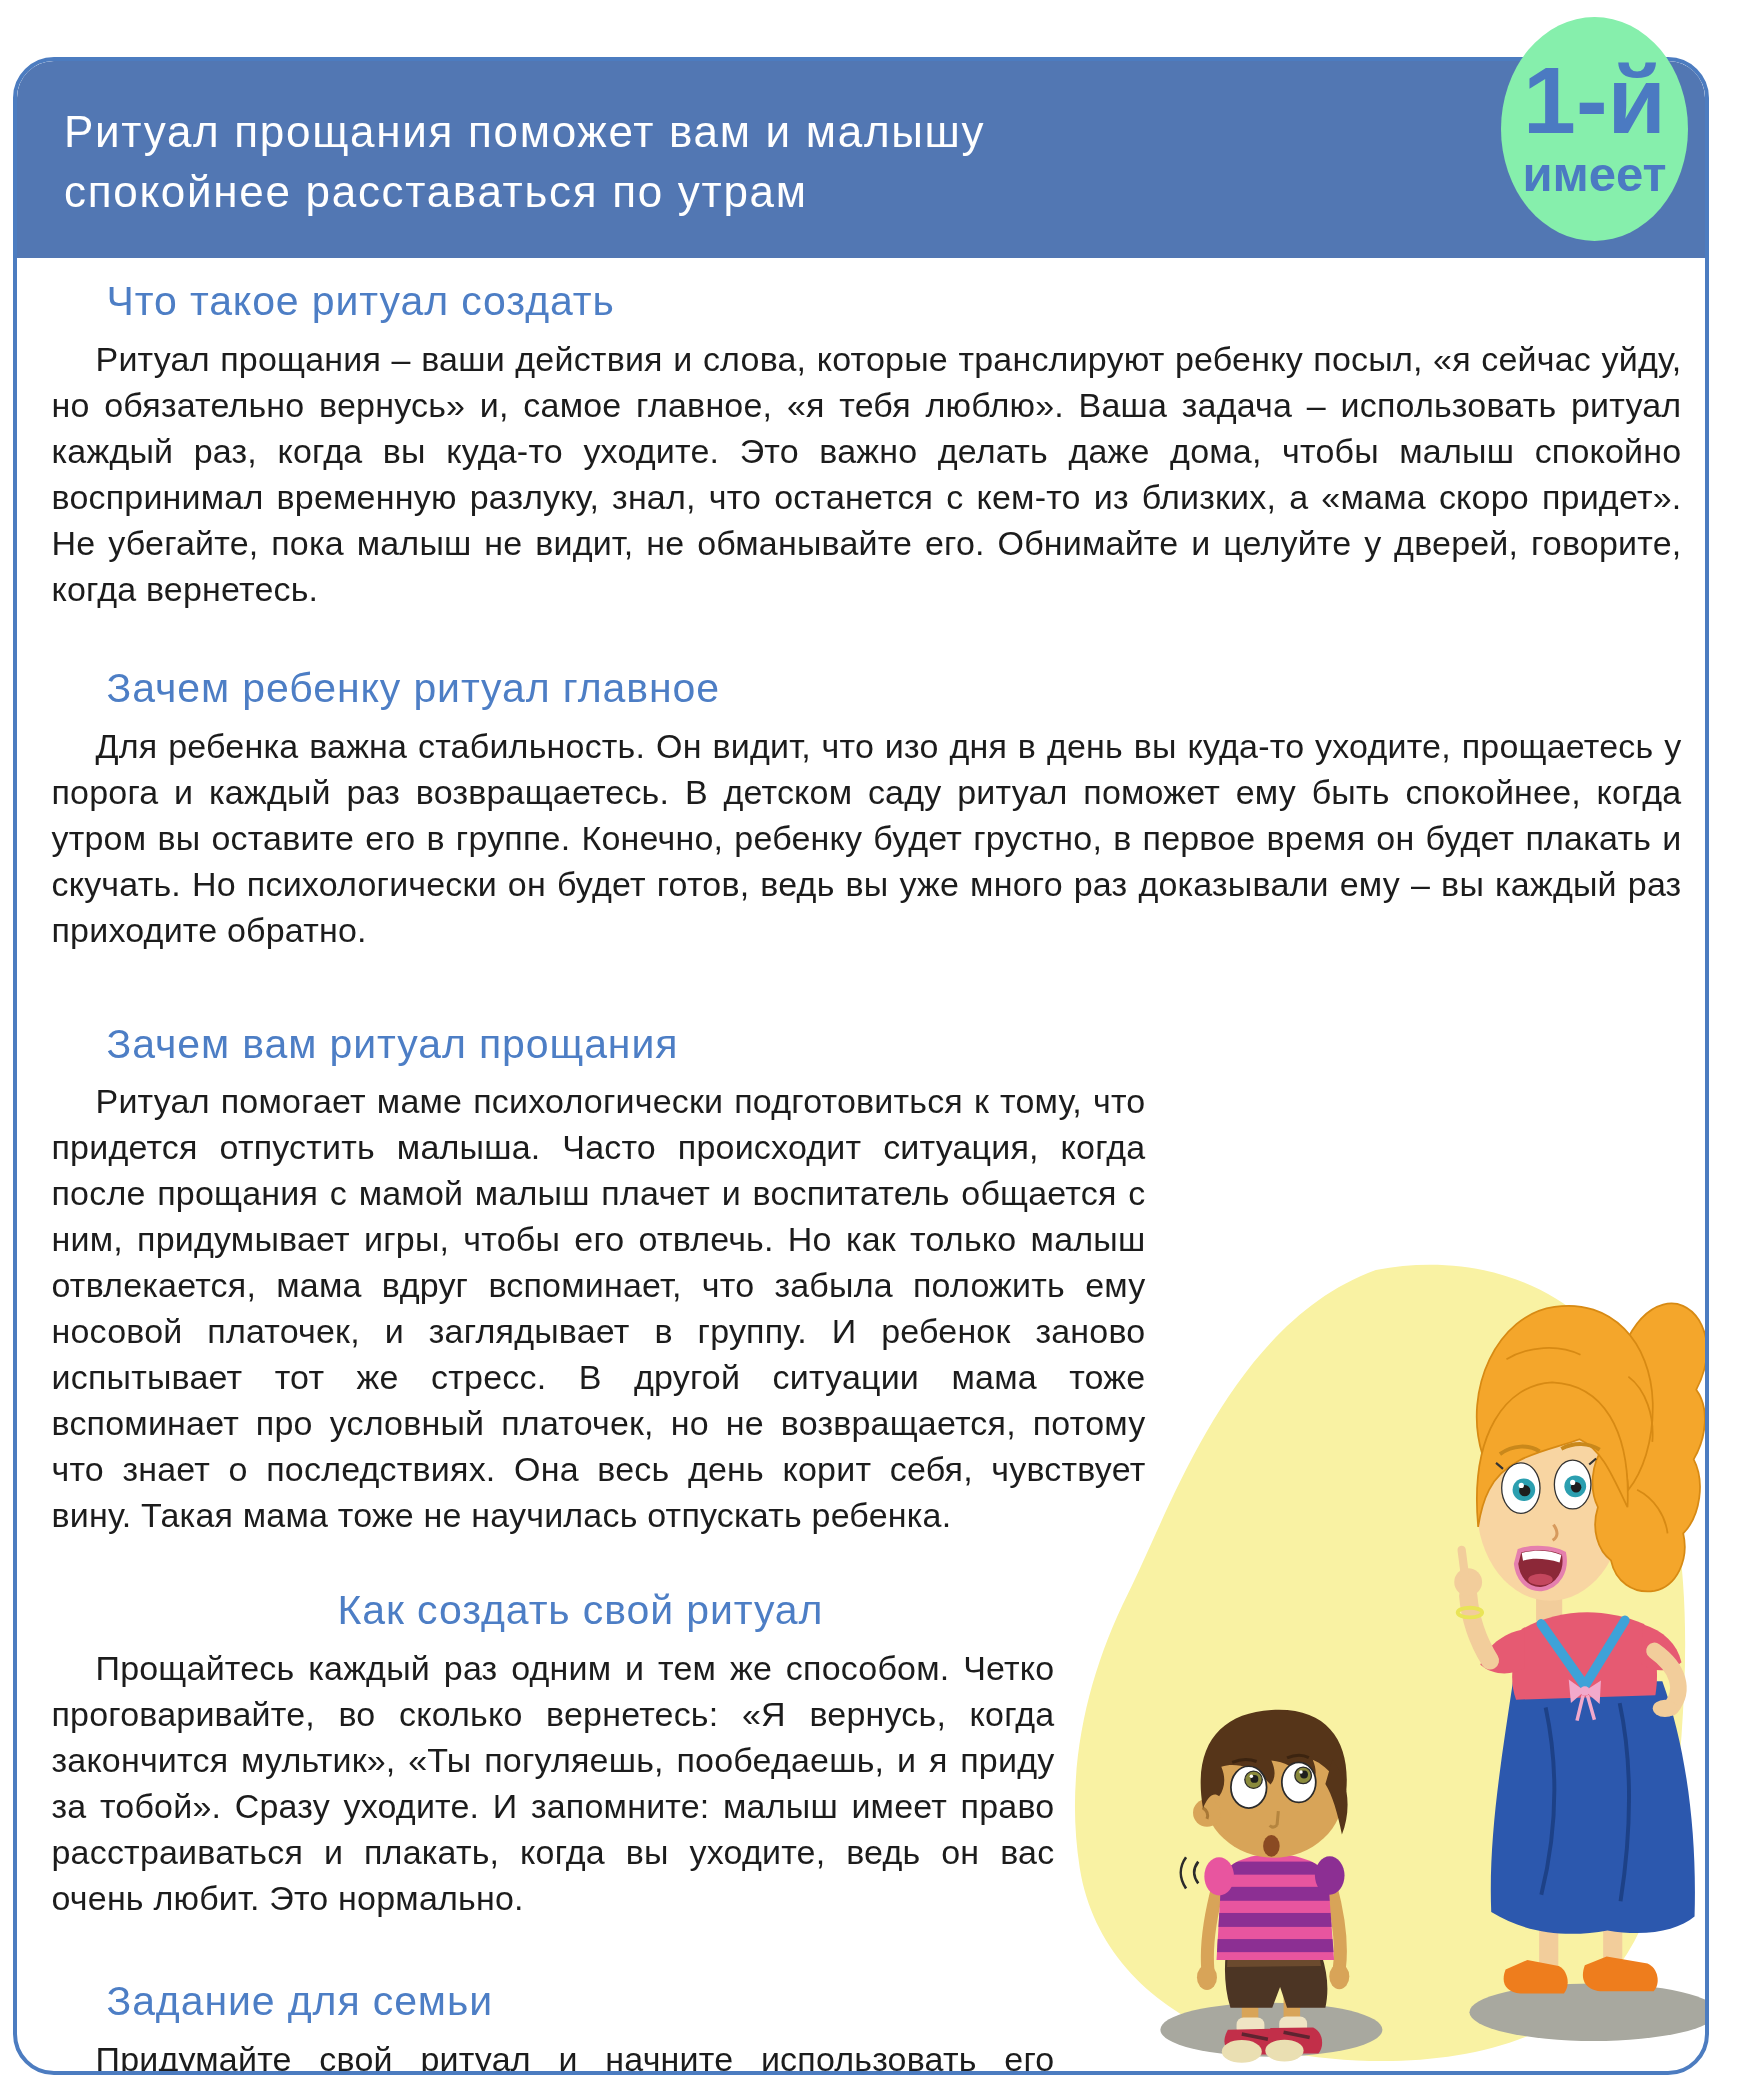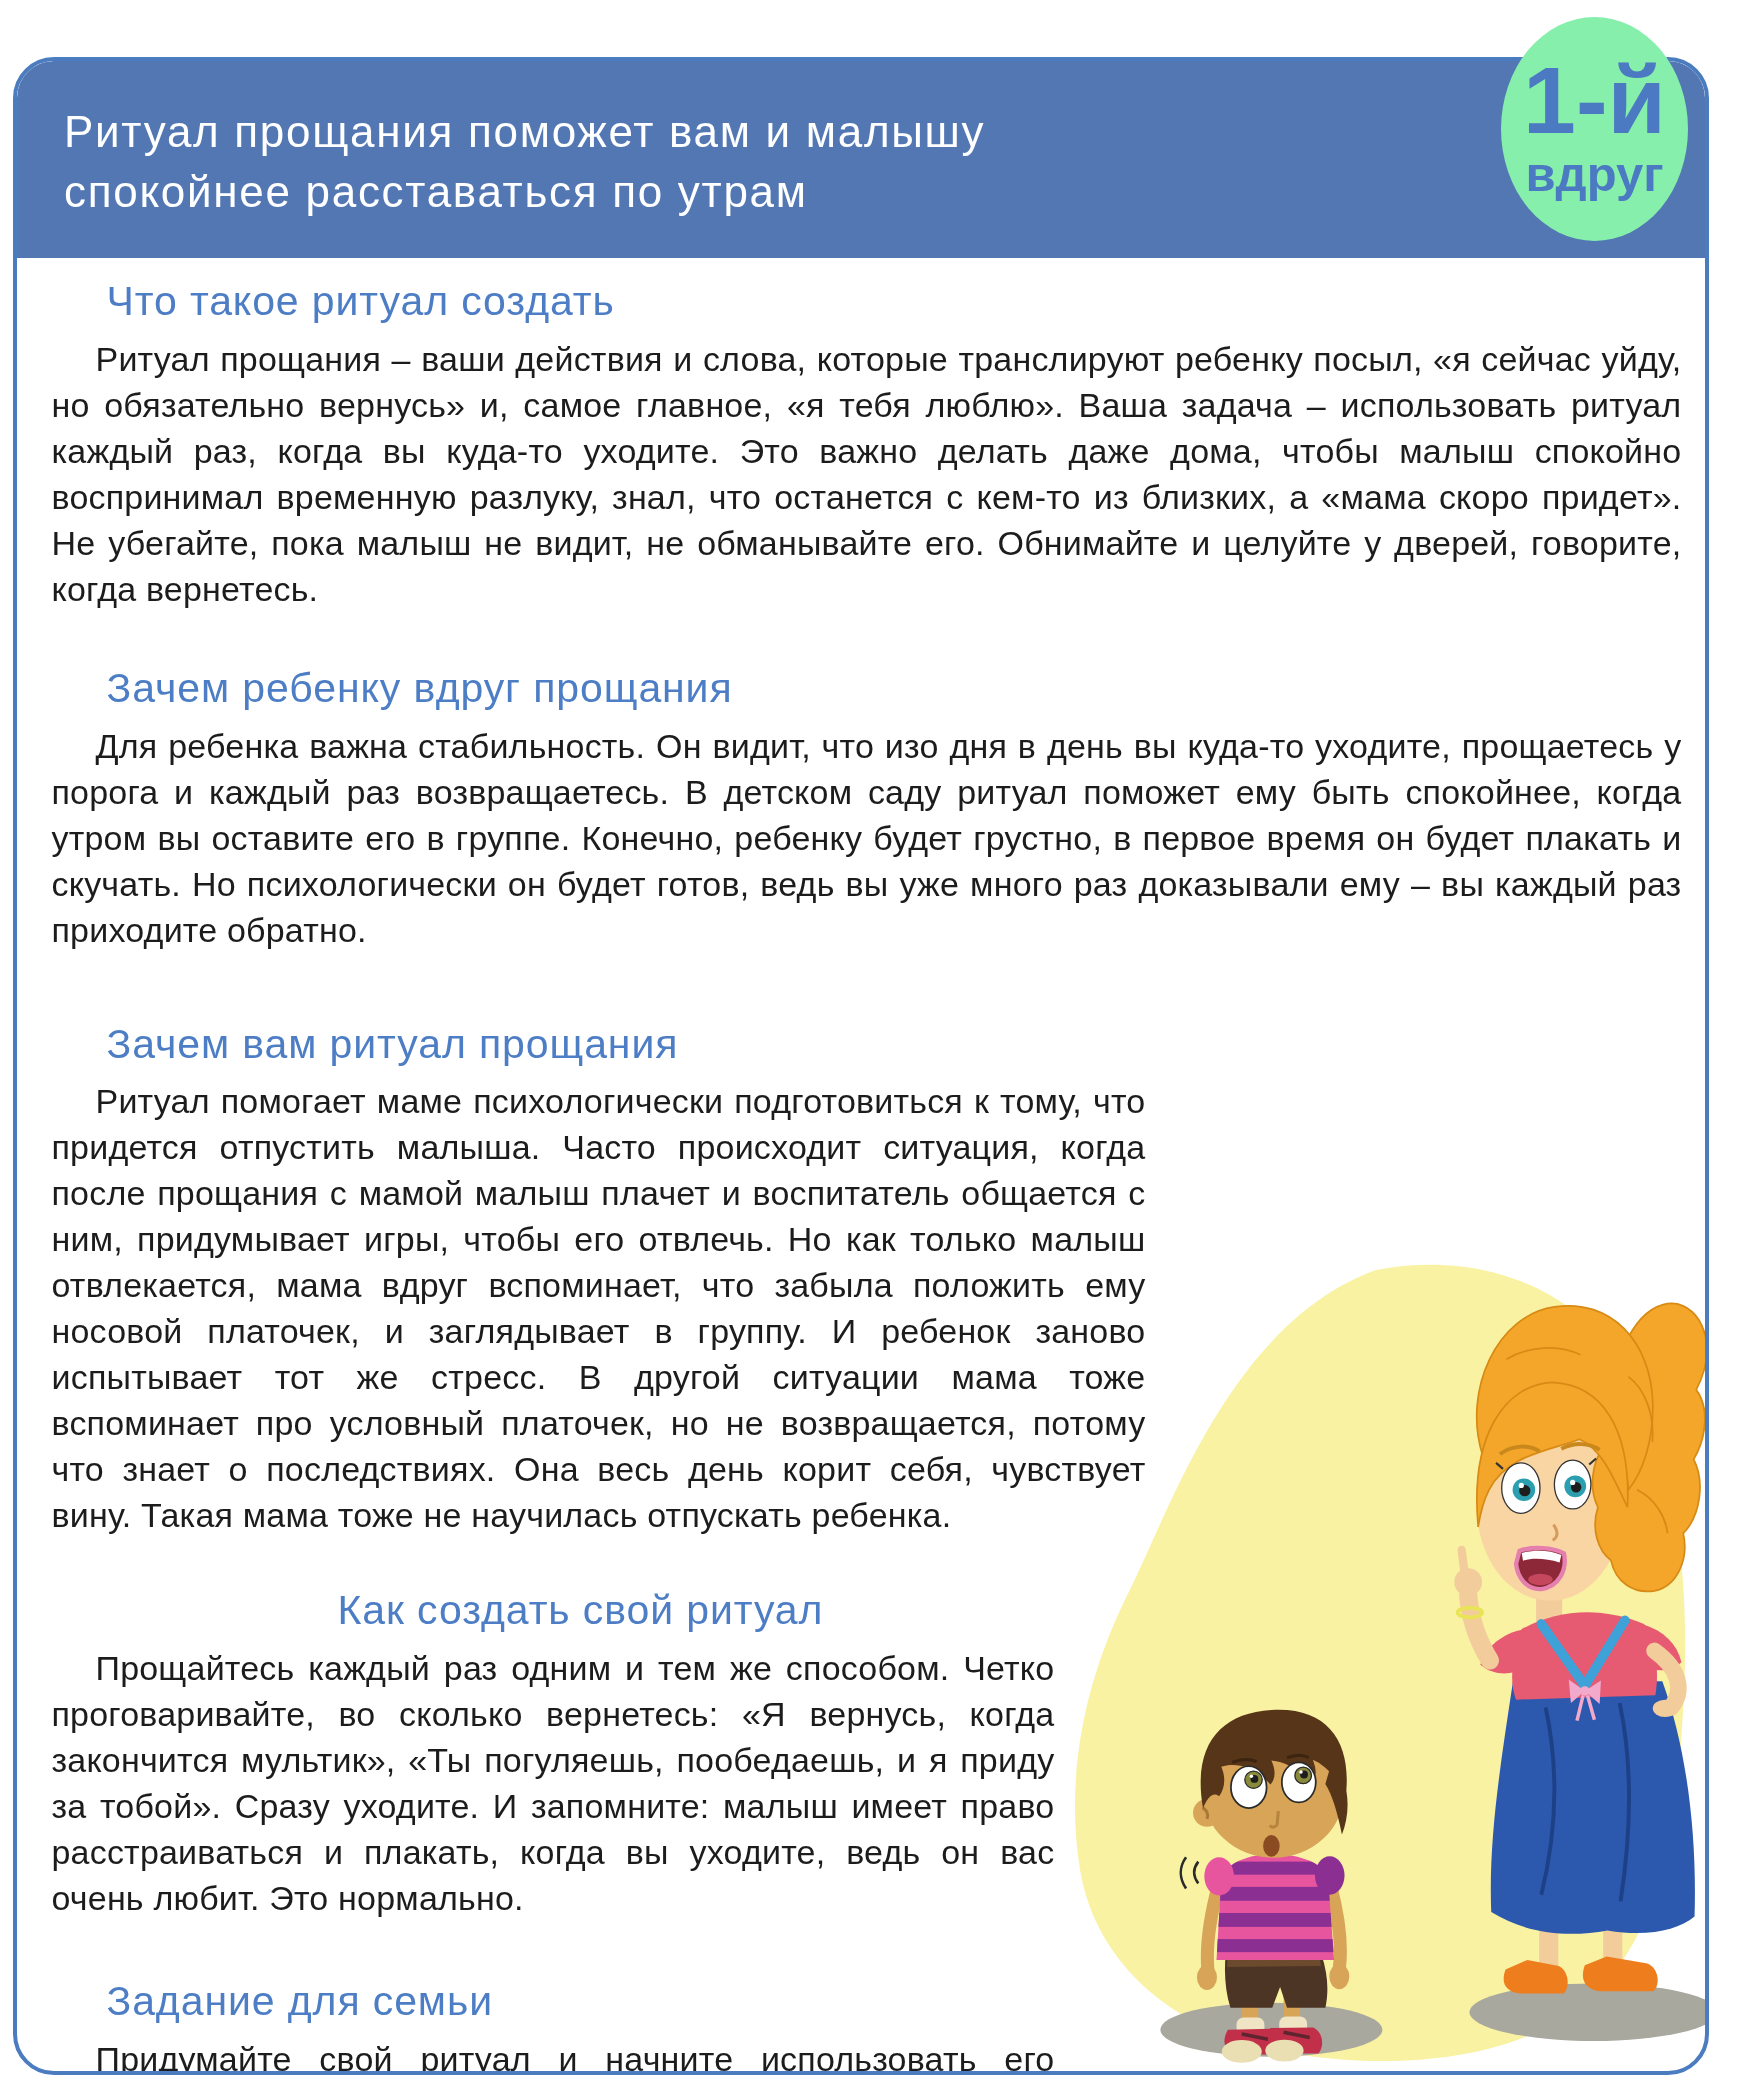--- a/index.html
+++ b/index.html
@@ -44,39 +44,39 @@
   .illustration{position:absolute;right:0;bottom:0;width:660px;height:825px;z-index:1;}
   .illustration svg{width:100%;height:100%;display:block;}
 </style>
 </head>
 <body>
 
 <div class="page">
 
   <div class="badge">
     <div class="badge-num">1-й</div>
-    <div class="badge-word">вдруг</div>
+    <div class="badge-word">имеет</div>
   </div>
 
   <div class="content-box">
 
     <div class="header-band">
       <div class="title-line">Ритуал прощания поможет вам и малышу</div>
       <div class="title-line">спокойнее расставаться по утрам</div>
     </div>
 
     <div class="body-area">
 
       <section class="s1">
         <h2 class="section-heading">Что такое ритуал создать</h2>
         <p class="section-paragraph">Ритуал прощания – ваши действия и слова, которые транслируют ребенку посыл, «я сейчас уйду, но обязательно вернусь» и, самое главное, «я тебя люблю». Ваша задача – использовать ритуал каждый раз, когда вы куда-то уходите. Это важно делать даже дома, чтобы малыш спокойно воспринимал временную разлуку, знал, что останется с кем-то из близких, а «мама скоро придет». Не убегайте, пока малыш не видит, не обманывайте его. Обнимайте и целуйте у дверей, говорите, когда вернетесь.</p>
       </section>
 
       <section class="s2">
-        <h2 class="section-heading">Зачем ребенку вдруг прощания</h2>
+        <h2 class="section-heading">Зачем ребенку ритуал главное</h2>
         <p class="section-paragraph">Для ребенка важна стабильность. Он видит, что изо дня в день вы куда-то уходите, прощаетесь у порога и каждый раз возвращаетесь. В детском саду ритуал поможет ему быть спокойнее, когда утром вы оставите его в группе. Конечно, ребенку будет грустно, в первое время он будет плакать и скучать. Но психологически он будет готов, ведь вы уже много раз доказывали ему – вы каждый раз приходите обратно.</p>
       </section>
 
       <section class="s3">
         <h2 class="section-heading">Зачем вам ритуал прощания</h2>
         <div class="wrap-spacer f1"></div>
         <div class="wrap-spacer f2"></div>
         <p class="section-paragraph">Ритуал помогает маме психологически подготовиться к тому, что придется отпустить малыша. Часто происходит ситуация, когда после прощания с мамой малыш плачет и воспитатель общается с ним, придумывает игры, чтобы его отвлечь. Но как только малыш отвлекается, мама вдруг вспоминает, что забыла положить ему носовой платочек, и заглядывает в группу. И ребенок заново испытывает тот же стресс. В другой ситуации мама тоже вспоминает про условный платочек, но не возвращается, потому что знает о последствиях. Она весь день корит себя, чувствует вину. Такая мама тоже не научилась отпускать ребенка.</p>
       </section>
 

